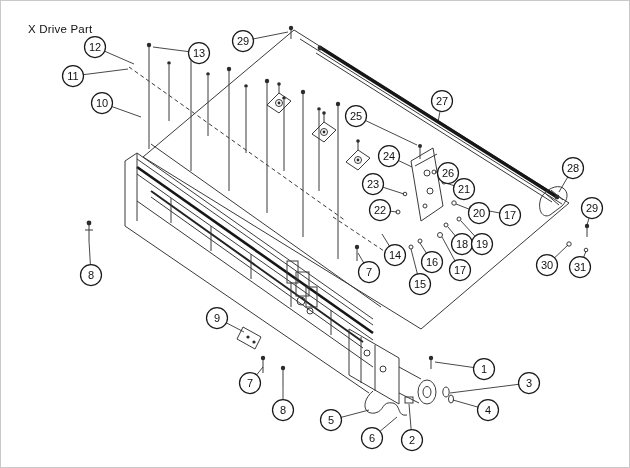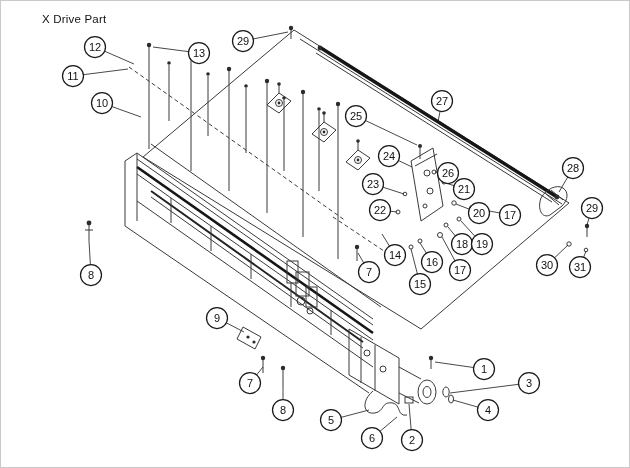--- a/index.html
+++ b/index.html
@@ -13,24 +13,23 @@
   .page{
     position:relative;
     width:630px;height:468px;
     background:var(--bg);
     border:1px solid #c9c9c9;
     box-sizing:border-box;
     overflow:hidden;
     font-family:"Liberation Sans","DejaVu Sans",sans-serif;
   }
   .title{
-    position:absolute;left:27px;top:12px;
+    position:absolute;left:27px;top:22px;
     font-size:11.5px;color:#111;
     letter-spacing:.2px;
-    margin-left:14px;
   }
   svg{position:absolute;left:0;top:0;}
   .ln{stroke:var(--ink);stroke-width:1;fill:none;}
   .bar{stroke:var(--heavy);stroke-width:2.6;fill:none;}
   .bar2{stroke:#222;stroke-width:2;fill:none;}
   .belt{stroke:var(--heavy);stroke-width:3.4;fill:none;}
   .dash{stroke-dasharray:4 3;}
   .head{fill:#2b2b2b;stroke:none;}
   .leader{stroke:var(--balloon-stroke);stroke-width:0.8;}
   .balloon{fill:var(--balloon-fill);stroke:var(--balloon-stroke);stroke-width:1.25;}

